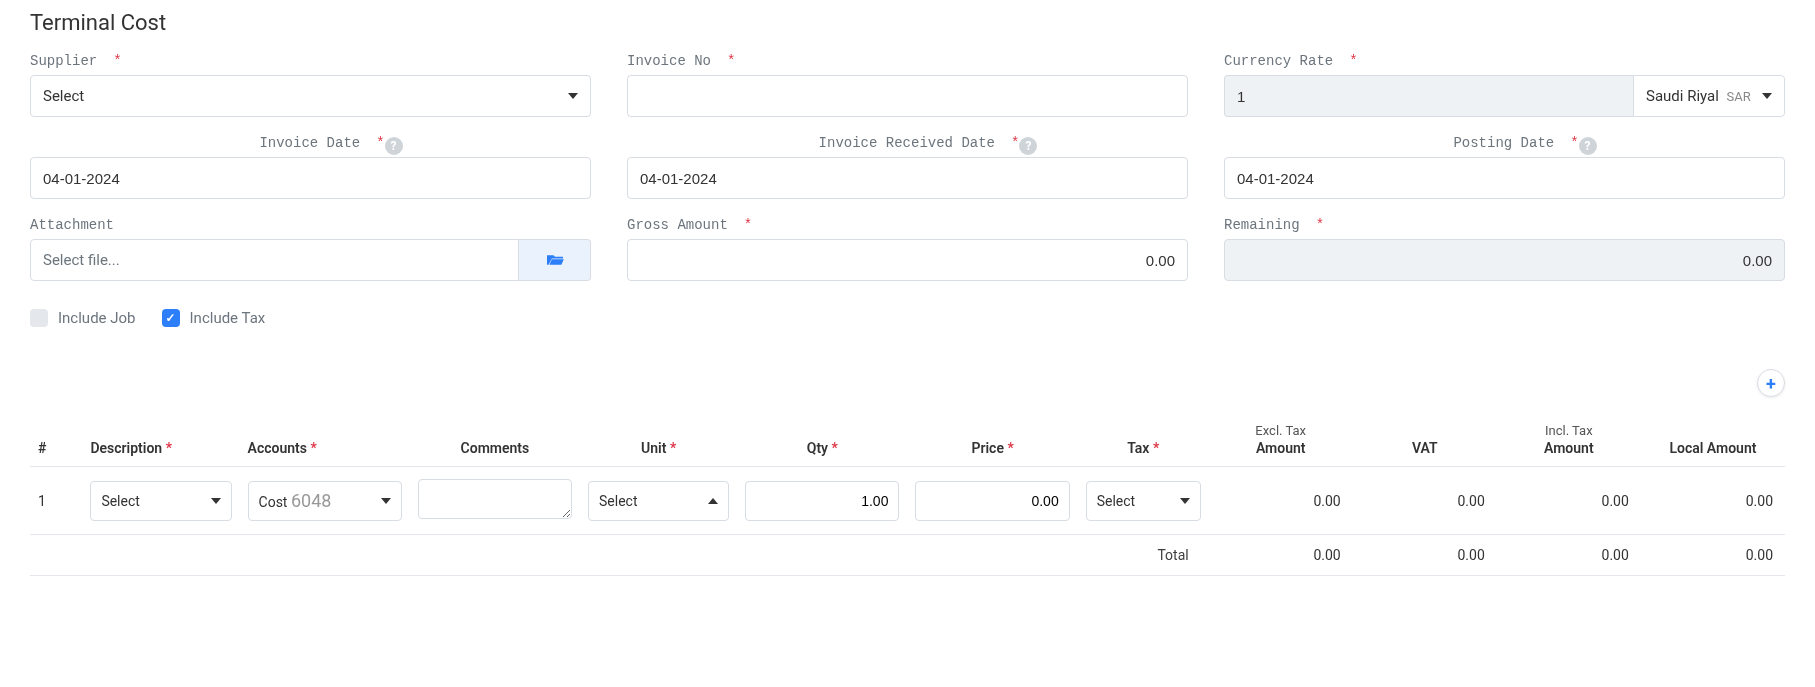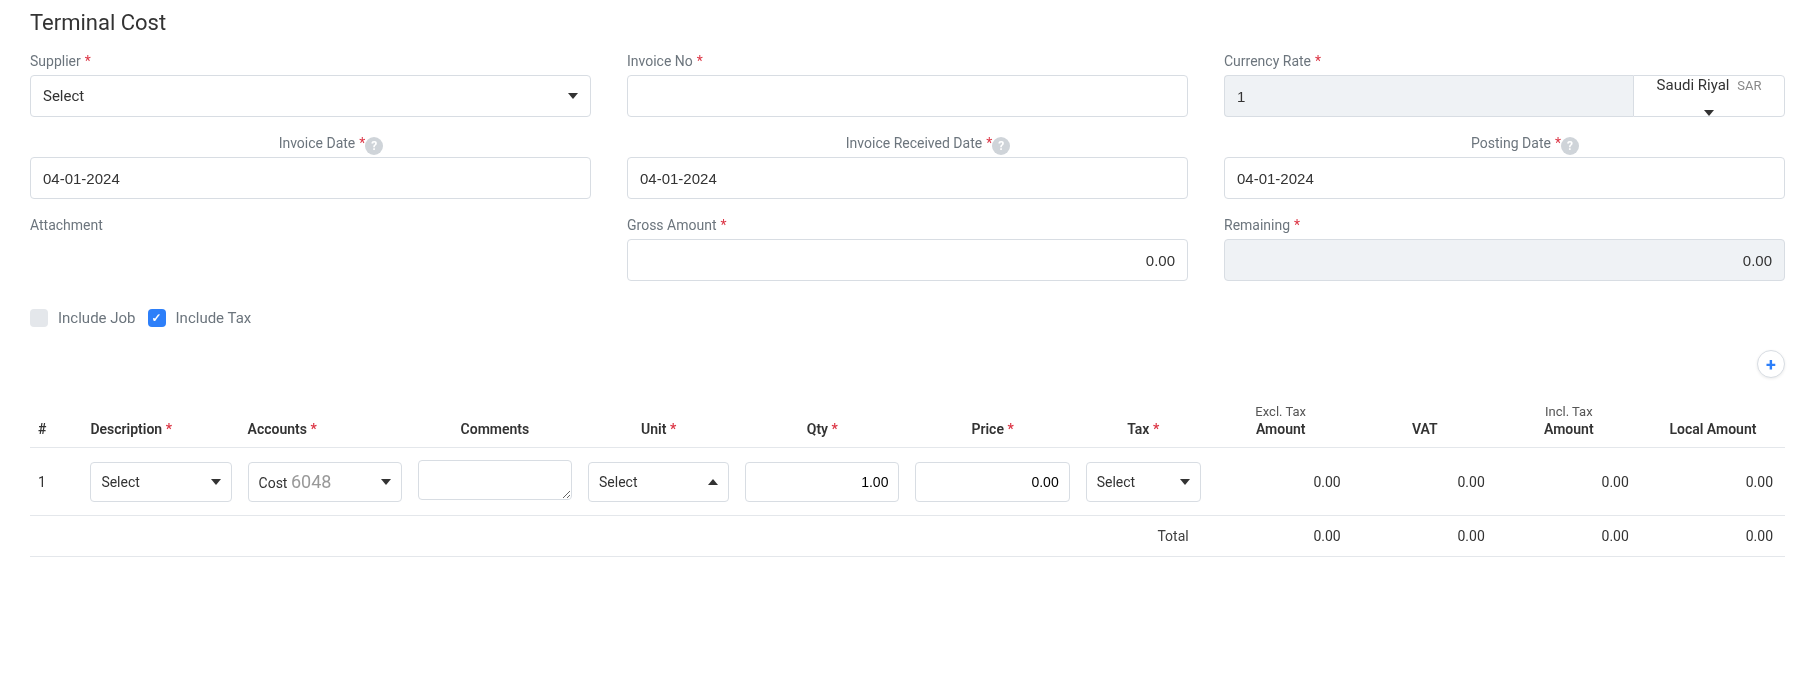--- a/index.html
+++ b/index.html
@@ -24,21 +24,22 @@
     row-gap: 18px;
     margin-bottom: 28px;
   }
   .field { display: flex; flex-direction: column; }
   .field-label {
     font-size: 14px;
     color: #6c757d;
     margin-bottom: 6px;
     display: flex;
     align-items: center;
-    gap: 4px;
+    gap: 16px;
+    font-family: Liberation Mono, monospace;
   }
   .label-row { display: flex; justify-content: center; align-items: center; margin-left: 41px; }
   .req { color: #dc3545; }
   .help-icon {
     width: 18px; height: 18px; border-radius: 50%;
     background: #cfd4d9; color: #fff;
     font-size: 12px; font-weight: bold;
     display: inline-flex; align-items: center; justify-content: center;
   }
   .control {
@@ -67,35 +68,35 @@
     border-top: 6px solid #333;
   }
   .caret-up {
     width: 0; height: 0;
     border-left: 5px solid transparent;
     border-right: 5px solid transparent;
     border-bottom: 6px solid #333;
   }
   .split { display: flex; gap: 0; }
   .split > .control:first-child { flex: 1; border-top-right-radius: 0; border-bottom-right-radius: 0; border-right: none; }
-  .split > .control:last-child { border-top-left-radius: 0; border-bottom-left-radius: 0; flex-direction: column; }
+  .split > .control:last-child { border-top-left-radius: 0; border-bottom-left-radius: 0; }
   .file-split { display: flex; }
   .file-split .file-text { flex: 1; border-top-right-radius: 0; border-bottom-right-radius: 0; color: #6c757d; }
   .file-btn {
     width: 72px; height: 42px;
     border: 1px solid #d8dde3; border-left: none;
     border-top-right-radius: 4px; border-bottom-right-radius: 4px;
     background: #eaf2fd;
     display: flex; align-items: center; justify-content: center;
     cursor: pointer;
   }
   .folder-icon { width: 20px; height: 16px; fill: #2d7ff9; }
   .currency-small { color: #888; font-size: 13px; margin-left: 4px; }
 
-  .checkbox-row { display: flex; gap: 12px; align-items: center; margin-bottom: 31px; }
+  .checkbox-row { display: flex; gap: 26px; align-items: center; margin-bottom: 50px; }
   .cb-wrap { display: flex; align-items: center; gap: 10px; cursor: pointer; }
   .cb {
     width: 18px; height: 18px; border-radius: 4px;
     display: inline-flex; align-items: center; justify-content: center;
     font-size: 12px; font-weight: bold; color: #fff;
   }
   .cb.unchecked { background: #e4e7eb; }
   .cb.checked { background: #2d7ff9; }
   .cb-label { color: #6c757d; font-size: 15px; }
 
@@ -235,20 +236,30 @@
       <span class="help-icon">?</span>
     </div>
     <div class="control">
       <input type="text" value="04-01-2024" style="">
     </div>
   </div>
 
   <div class="field">
     <div class="field-label">
       <span>Attachment</span>
+    </div>
+    <div class="file-split">
+      <div class="control file-text">
+        <span>Select file...</span>
+      </div>
+      <div class="file-btn">
+        <svg class="folder-icon" viewBox="0 0 24 20">
+          <path d="M2 4 L2 16 L4 16 L8 8 L22 8 L22 6 L12 6 L10 4 Z M5 16 L20 16 L23 9 L8 9 Z"></path>
+        </svg>
+      </div>
     </div>
   </div>
 
   <div class="field">
     <div class="field-label">
       <span>Gross Amount</span>
         <span class="req">*</span>
     </div>
     <div class="control right">
       <input type="text" value="0.00" style="">

